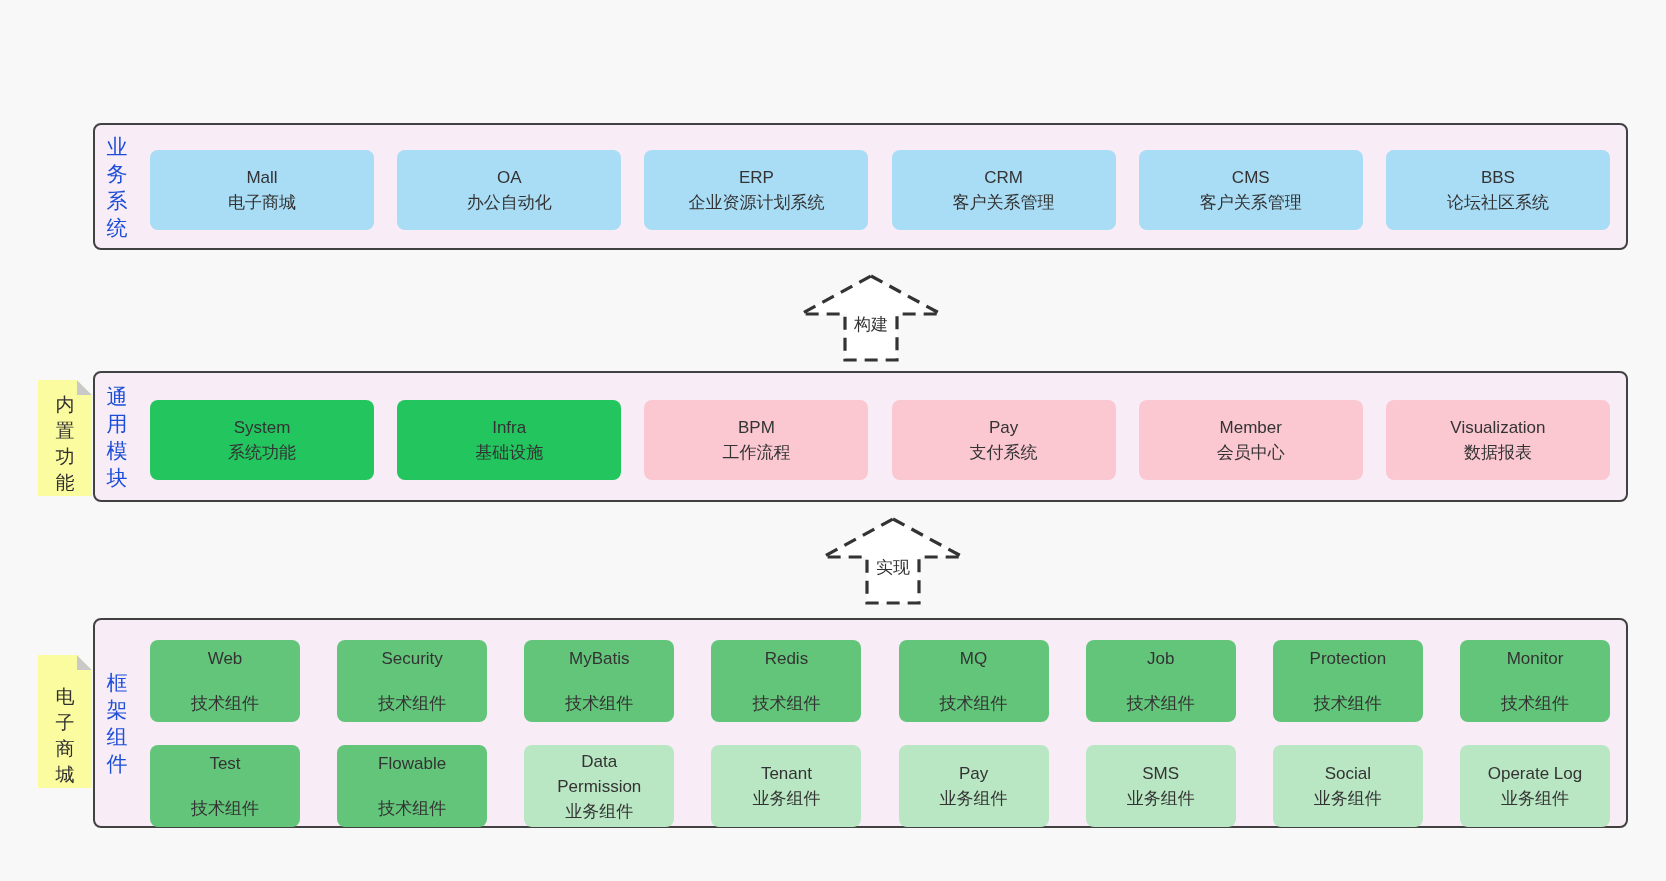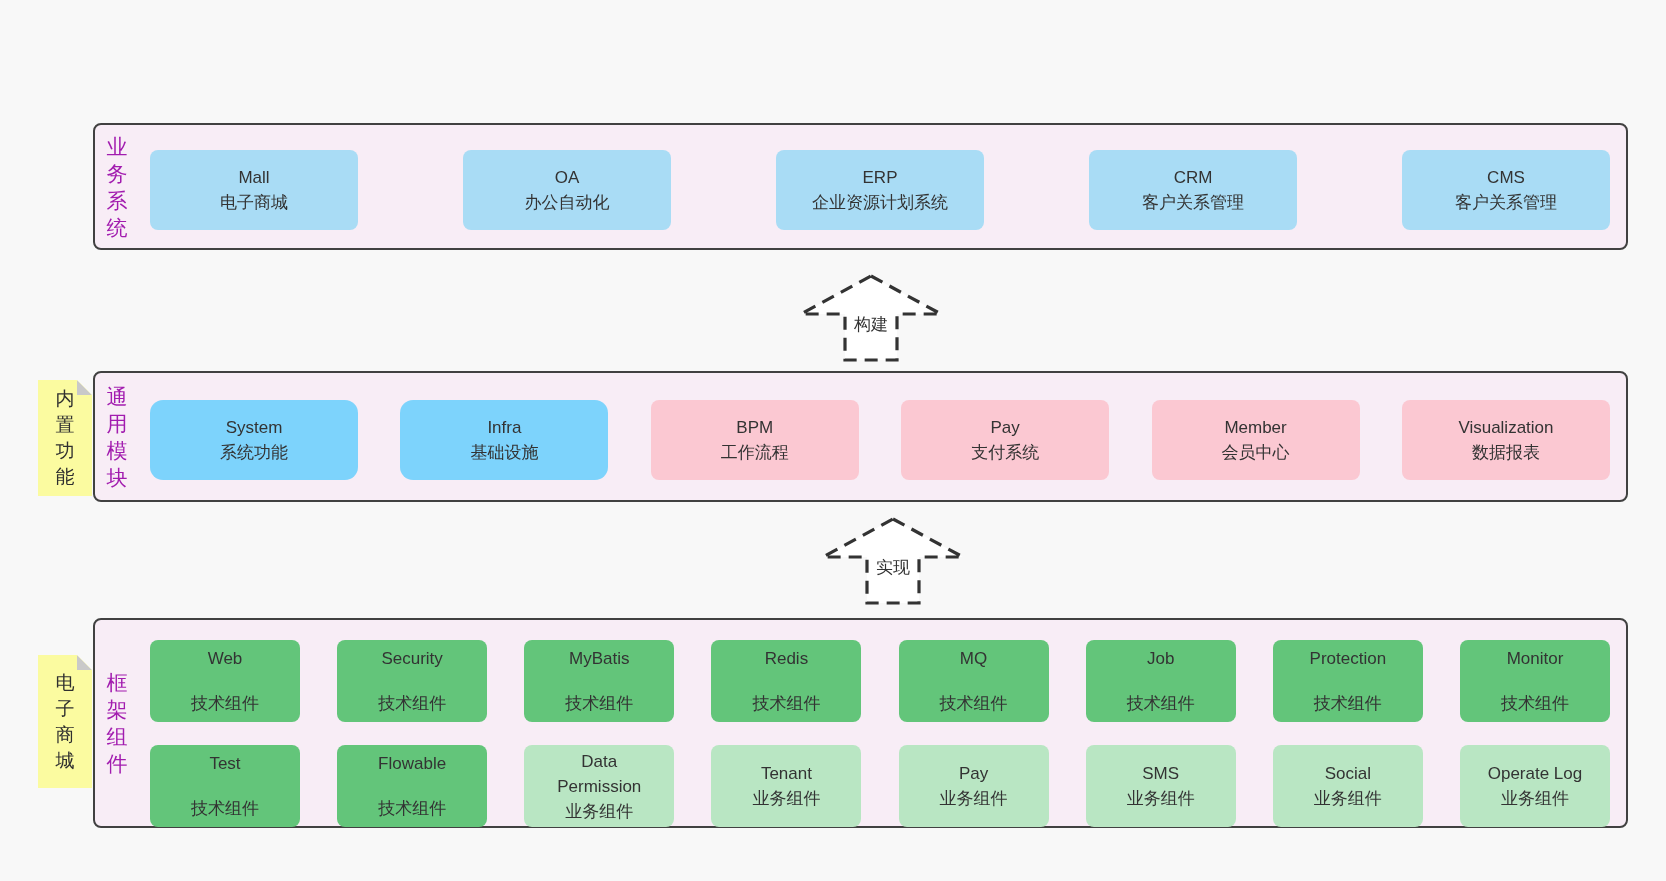--- a/index.html
+++ b/index.html
@@ -30,21 +30,21 @@
     position: absolute;
     left: 9px;
     top: 50%;
     transform: translateY(-50%);
     width: 26px;
     font-size: 21px;
     line-height: 27px;
     text-align: center;
     word-break: break-all;
     line-break: anywhere;
-    color: #a21caf;
+    color: #1d4ed8;
   }
 
   
   .row {
     position: absolute;
     left: 55px;
     right: 16px;
     display: flex;
     justify-content: space-between;
   }
@@ -57,38 +57,38 @@
     display: flex;
     flex-direction: column;
     align-items: center;
     justify-content: center;
     border-radius: 8px;
     font-size: 17px;
     line-height: 25px;
     text-align: center;
     color: #333333;
   }
-  .box--w6 { width: 208px; height: 80px; padding: 0 8px; }
+  .box--w6 { width: 224px; height: 80px; padding: 0 8px; }
   .box--w8 { width: 150px; height: 82px; padding: 0 13px; }
   .box--blue       { background: #a9dcf5; }
-  .box--red        { background: #7dd3fc; border-radius: 13px; }
+  .box--red        { background: #22c55e; }
   .box--pink       { background: #fbc8d2; }
   .box--green      { background: #63c57a; gap: 20px; }
   .box--lightgreen { background: #b9e6c3; }
   .box__title, .box__subtitle { display: block; }
 
   
   .sticky {
     position: absolute;
     left: 38px;
     width: 54px;
     background: #fbfba0;
     clip-path: polygon(0 0, calc(100% - 15px) 0, 100% 15px, 100% 100%, 0 100%);
     display: flex;
-    align-items: center;
+    align-items: flex-end;
     justify-content: center;
   }
   .sticky--features   { top: 380px; height: 116px; }
   .sticky--components { top: 655px; height: 133px; }
   .sticky__fold {
     position: absolute;
     top: 0;
     right: 0;
     width: 15px;
     height: 15px;
@@ -155,20 +155,24 @@
         <span class="box__subtitle">企业资源计划系统</span>
       </div>
       <div class="box box--w6 box--blue">
         <span class="box__title">CRM</span>
         <span class="box__subtitle">客户关系管理</span>
       </div>
       <div class="box box--w6 box--blue">
         <span class="box__title">CMS</span>
         <span class="box__subtitle">客户关系管理</span>
       </div>
+      <div class="box box--w6 box--blue">
+        <span class="box__title">BBS</span>
+        <span class="box__subtitle">论坛社区系统</span>
+      </div>
     </div>
   </div>
 
   <div class="arrow arrow--build">
     <svg viewBox="0 0 150 88">
       <polygon points="75,2 145,40 101,40 101,86 49,86 49,40 5,40" fill="#ffffff" stroke="#333333" stroke-width="3.2" stroke-dasharray="13 8"></polygon>
     </svg>
     <div class="arrow__label">构建</div>
   </div>
 

